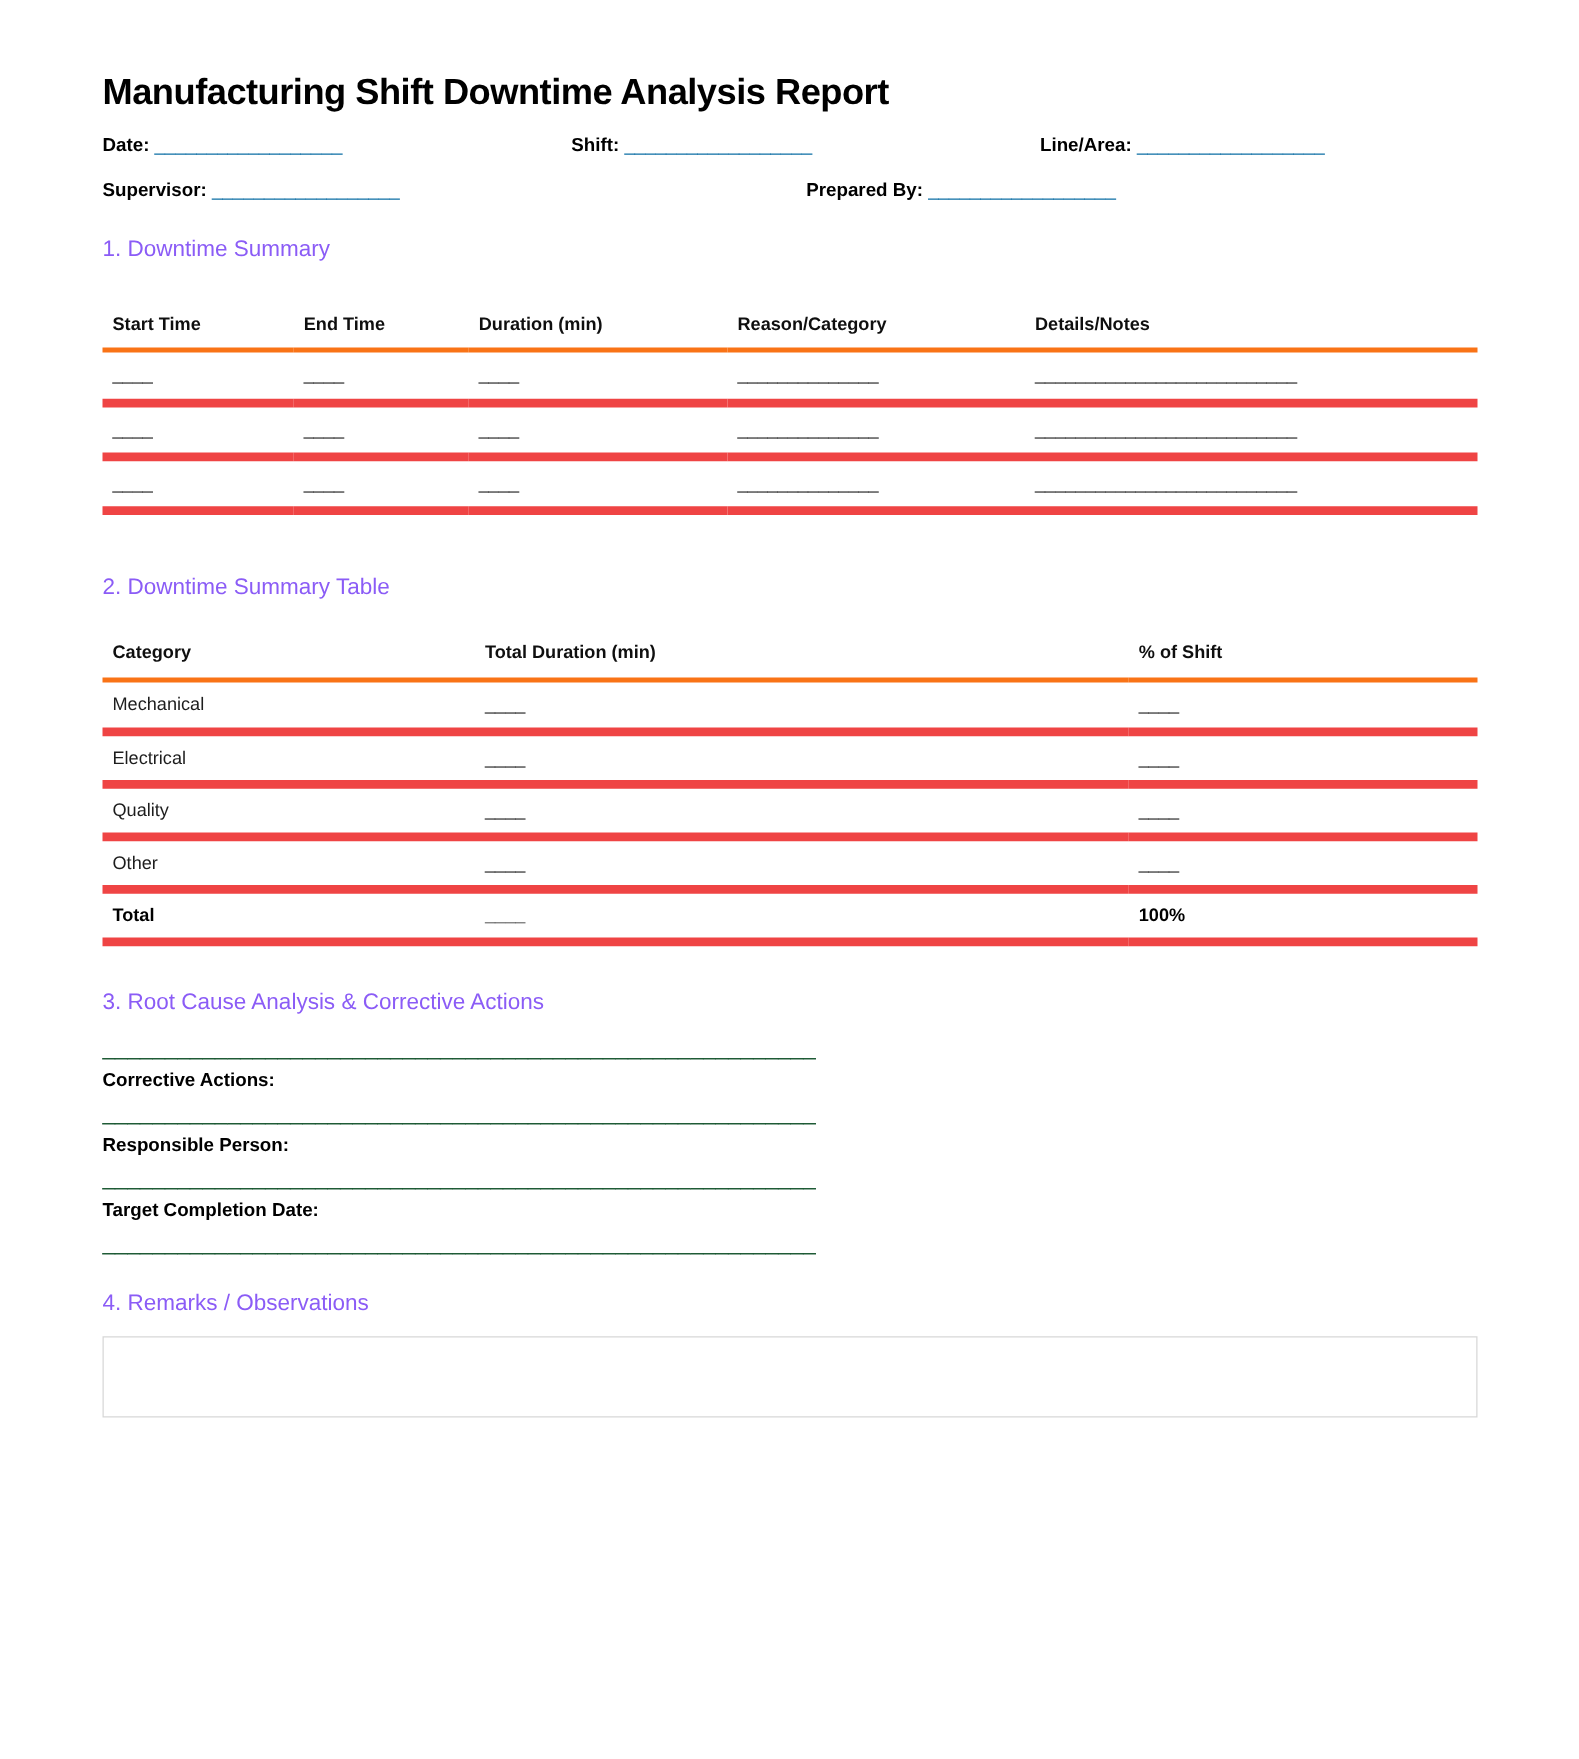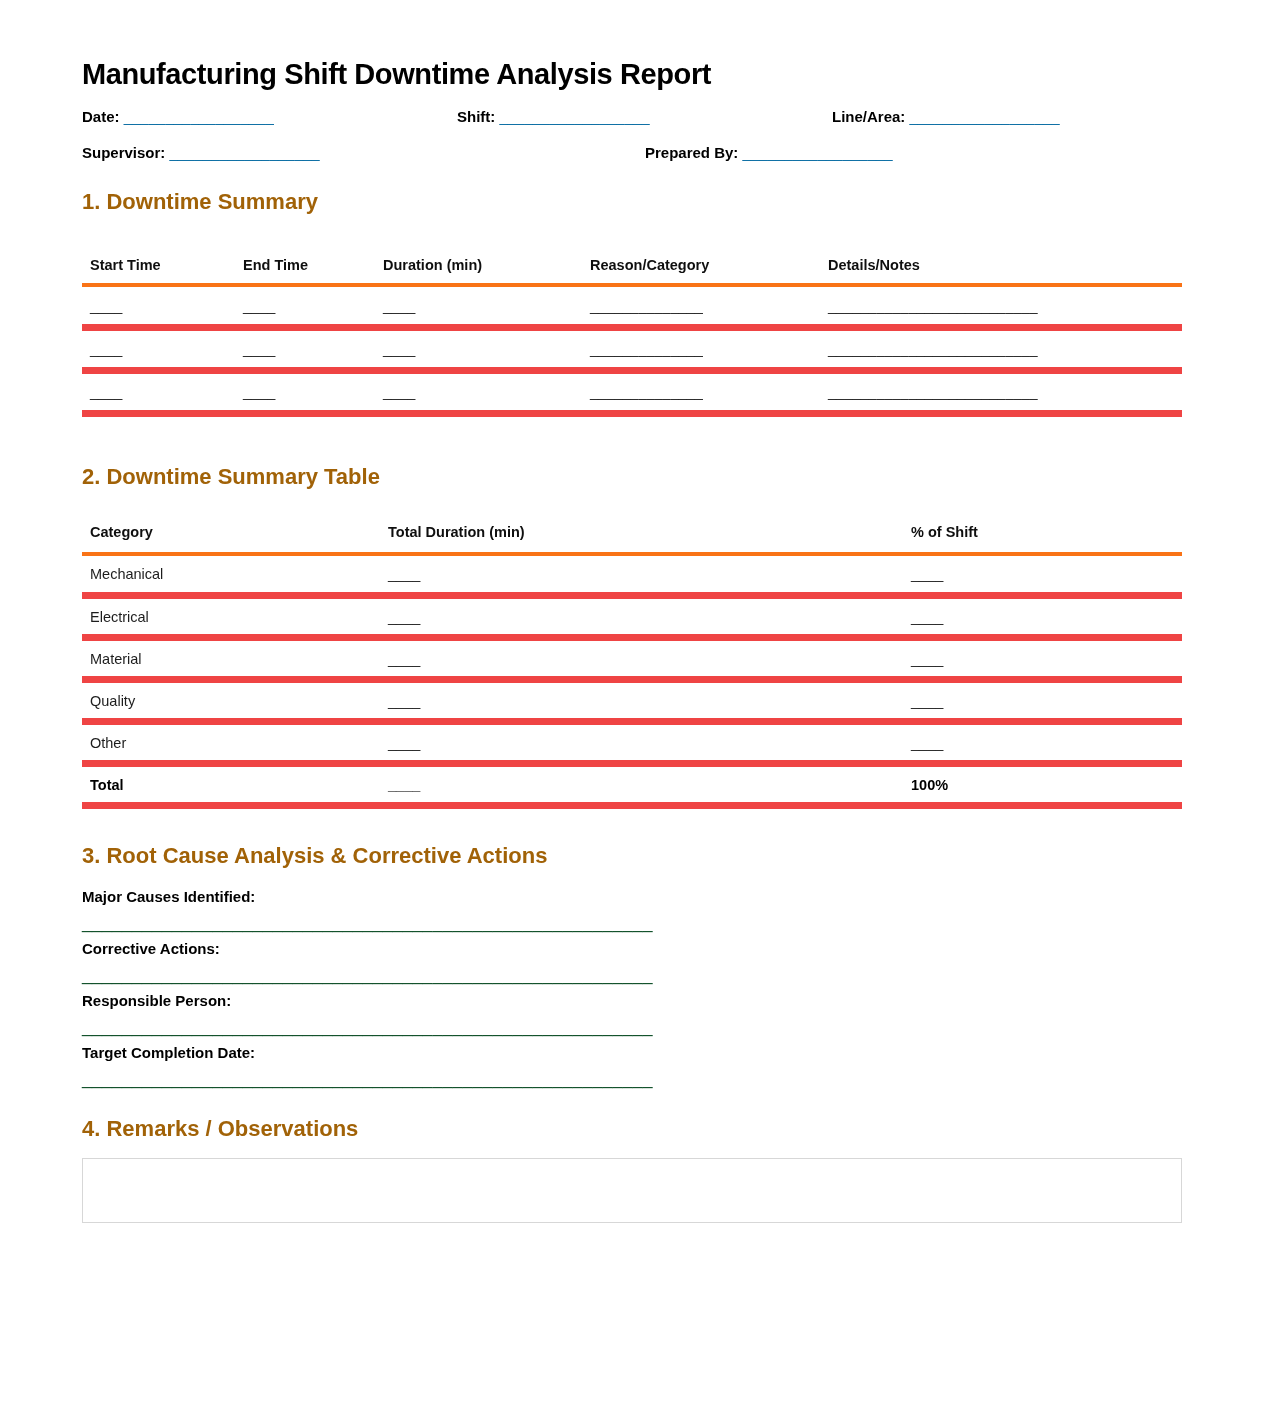--- a/index.html
+++ b/index.html
@@ -33,24 +33,24 @@
   .meta-field { position: absolute; top: 0; white-space: nowrap; }
   .mf-date { left: 0; }
   .mf-shift { left: 375px; }
   .mf-line { left: 750px; }
   .mf-supervisor { left: 0; text-align: right; }
   .mf-prepared { left: 563px; }
   .meta-field .lbl { font-weight: 700; color: #000; }
   .blank { color: #0369a1; }
   
   .sec-heading {
-    font-size: 22px;
+    font-size: 18px;
     line-height: 1.3;
-    font-weight: 700;
-    color: #a16207;
+    font-weight: 400;
+    color: #8b5cf6;
     margin: 0;
   }
   .sec1 .sec-heading { margin-top: 23px; }
   .sec2 .sec-heading { margin-top: 46px; }
   .sec3 .sec-heading { margin-top: 33px; }
   .sec4 .sec-heading { margin-top: 28px; }
   
   table {
     border-collapse: collapse;
     table-layout: fixed;
@@ -201,25 +201,20 @@
           <td>Mechanical</td>
           <td>____</td>
           <td>____</td>
         </tr>
         <tr>
           <td>Electrical</td>
           <td>____</td>
           <td>____</td>
         </tr>
         <tr>
-          <td>Material</td>
-          <td>____</td>
-          <td>____</td>
-        </tr>
-        <tr>
           <td>Quality</td>
           <td>____</td>
           <td>____</td>
         </tr>
         <tr>
           <td>Other</td>
           <td>____</td>
           <td>____</td>
         </tr>
         <tr class="total-row">
@@ -228,21 +223,20 @@
           <td>100%</td>
         </tr>
       </tbody>
     </table>
   </div>
 
   <div class="sec3">
     <h2 class="sec-heading">3. Root Cause Analysis &amp; Corrective Actions</h2>
 
     <div class="rc-field first">
-      <div class="rc-label">Major Causes Identified:</div>
       <div class="rc-line">_________________________________________________________</div>
     </div>
     <div class="rc-field">
       <div class="rc-label">Corrective Actions:</div>
       <div class="rc-line">_________________________________________________________</div>
     </div>
     <div class="rc-field">
       <div class="rc-label">Responsible Person:</div>
       <div class="rc-line">_________________________________________________________</div>
     </div>

